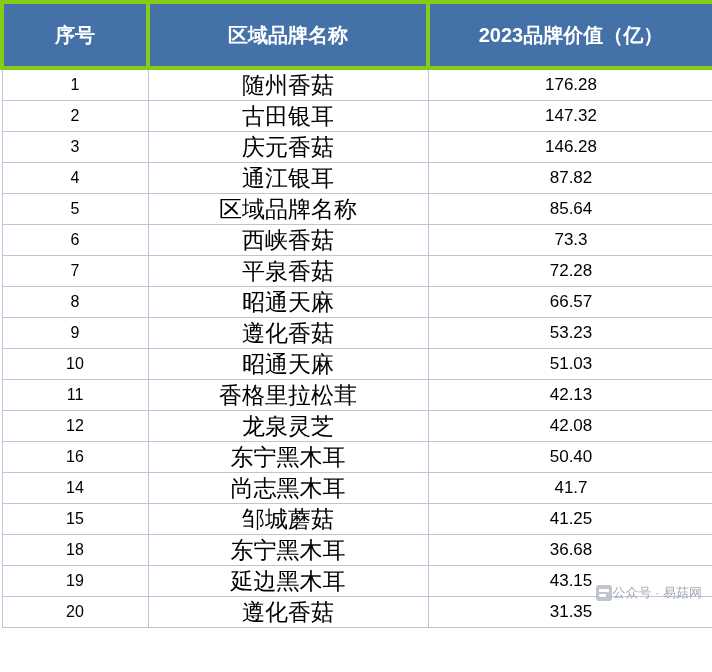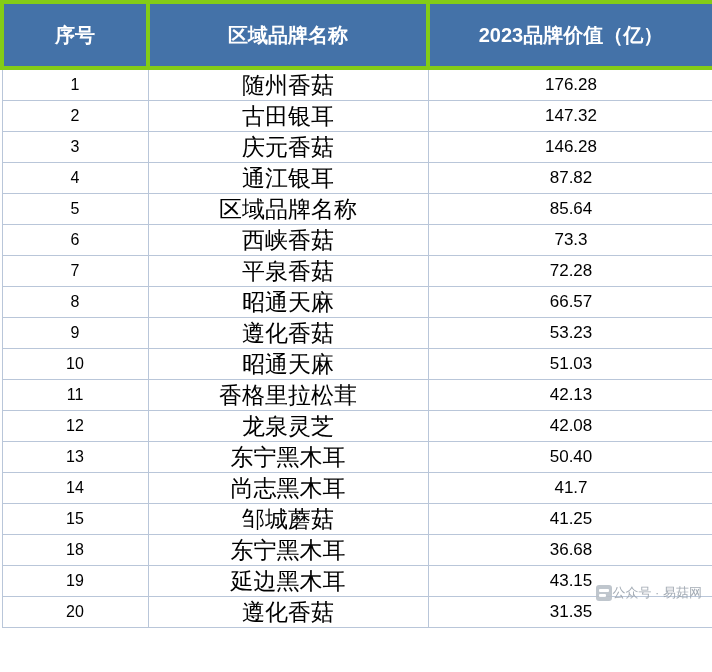--- a/index.html
+++ b/index.html
@@ -167,21 +167,21 @@
         <td class="cell-rank">11</td>
         <td class="cell-name">香格里拉松茸</td>
         <td class="cell-value">42.13</td>
       </tr>
       <tr>
         <td class="cell-rank">12</td>
         <td class="cell-name">龙泉灵芝</td>
         <td class="cell-value">42.08</td>
       </tr>
       <tr>
-        <td class="cell-rank">13</td>
+        <td class="cell-rank">16</td>
         <td class="cell-name">东宁黑木耳</td>
         <td class="cell-value">50.40</td>
       </tr>
       <tr>
         <td class="cell-rank">14</td>
         <td class="cell-name">尚志黑木耳</td>
         <td class="cell-value">41.7</td>
       </tr>
       <tr>
         <td class="cell-rank">15</td>

